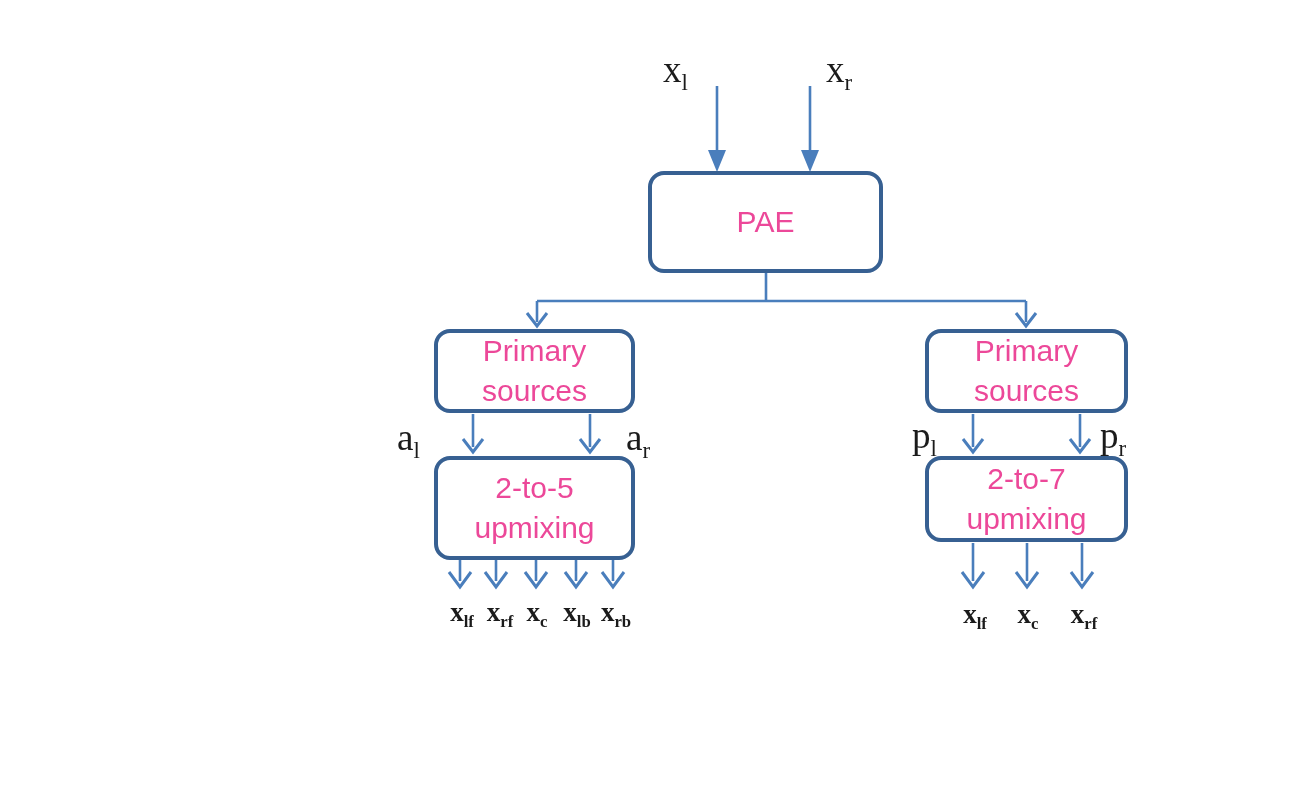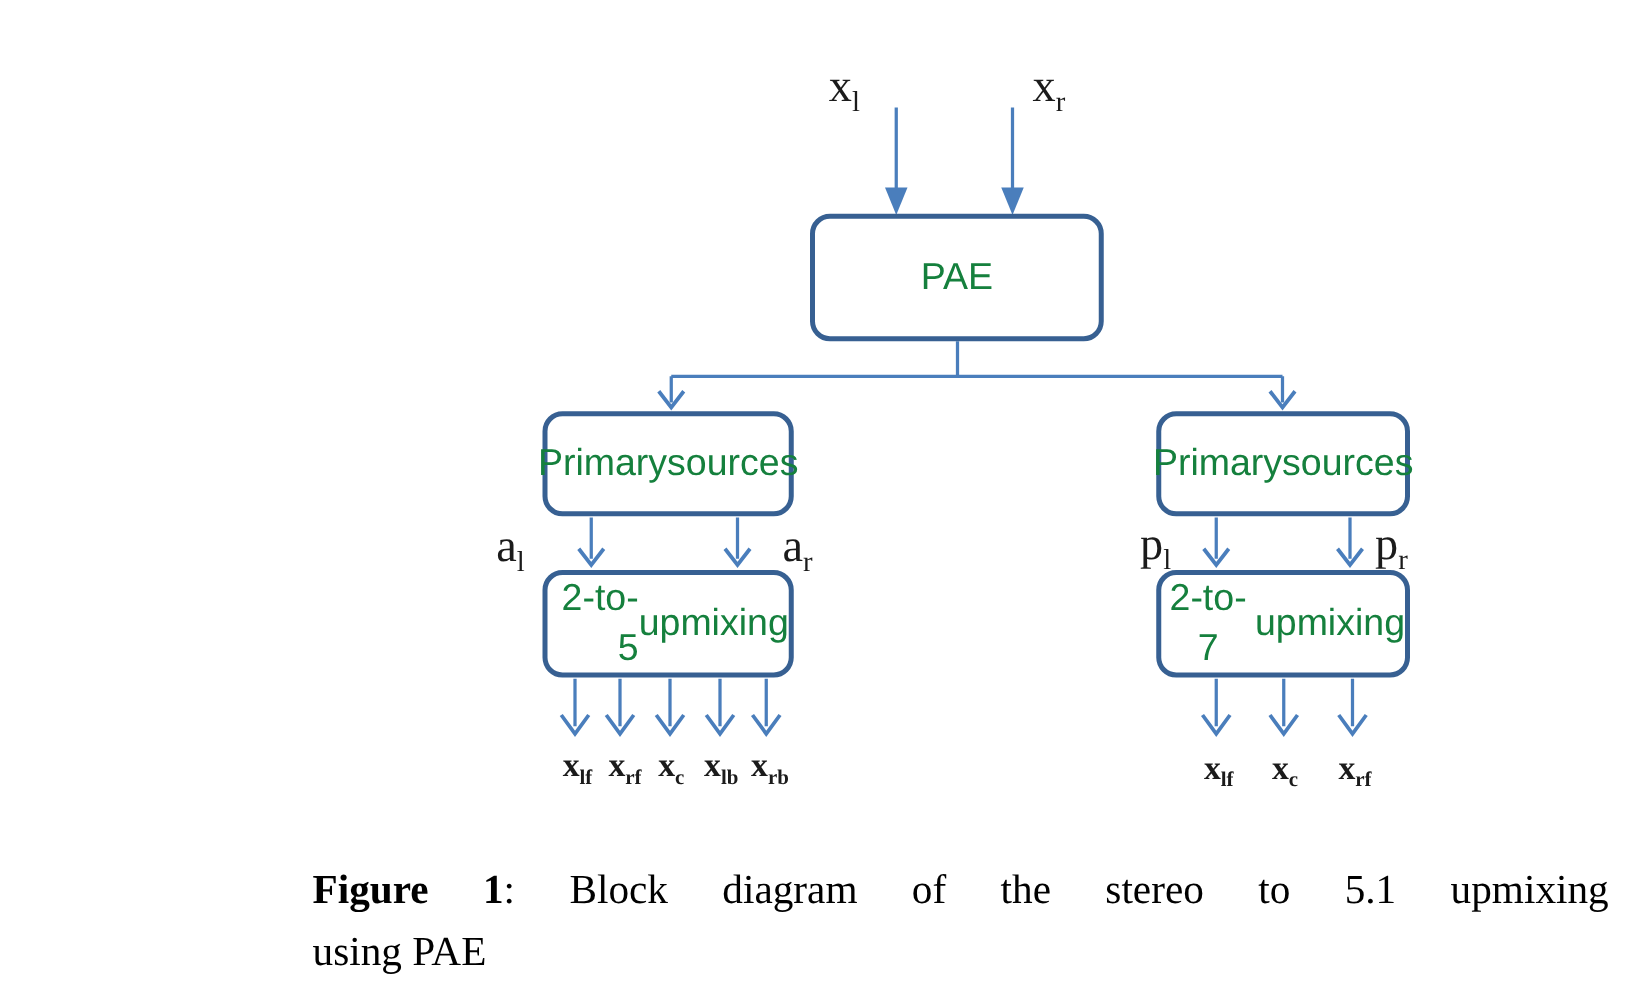--- a/index.html
+++ b/index.html
@@ -13,22 +13,22 @@
     font-family:"Liberation Sans",sans-serif;color:var(--ink);
   }
   .stage{position:absolute;left:0;top:0;width:1305px;height:788px;}
   svg.wires{position:absolute;left:0;top:0;width:1305px;height:660px;}
   .wire{stroke:var(--arrow);stroke-width:2.6;fill:none;}
   .head-open{stroke:var(--arrow);stroke-width:3;fill:none;stroke-linejoin:miter;}
   .head-filled{fill:var(--arrow);stroke:none;}
   .box{
     position:absolute;background:#ffffff;
     border:4px solid var(--box-border);border-radius:16px;
-    display:flex;flex-direction:row;align-items:center;justify-content:center;
-    font-size:30px;line-height:1.32;text-align:center;color:#15803d;
+    display:flex;flex-direction:column;align-items:center;justify-content:center;
+    font-size:30px;line-height:1.32;text-align:center;color:#ec4899;
     box-sizing:border-box;
   }
   .math{
     position:absolute;font-family:"Liberation Serif","DejaVu Serif",serif;
     color:#1b1b1b;white-space:nowrap;
   }
   .math.sig{font-size:37px;}
   .math.out{font-size:27px;font-weight:bold;transform:translateX(-50%);}
   .math sub{font-size:0.62em;line-height:0;vertical-align:-0.35em;letter-spacing:0;}
   .caption{
@@ -128,21 +128,21 @@
   <div class="box" style="left:434px;top:329px;width:201px;height:84px;">
     <div>Primary</div>
     <div>sources</div>
   </div>
 
   <div class="box" style="left:925px;top:329px;width:203px;height:84px;">
     <div>Primary</div>
     <div>sources</div>
   </div>
 
-  <div class="box" style="left:434px;top:456px;width:201px;height:86px;text-align:right;">
+  <div class="box" style="left:434px;top:456px;width:201px;height:104px;text-align:right;">
     <div>2-to-5</div>
     <div>upmixing</div>
   </div>
 
   <div class="box" style="left:925px;top:456px;width:203px;height:86px;">
     <div>2-to-7</div>
     <div>upmixing</div>
   </div>
 
   <span class="math sig" style="left:397px;top:416px;"><span>a</span><sub>l</sub></span>
@@ -153,18 +153,14 @@
   <span class="math out" style="left:462px;top:597px;"><span>x</span><sub>lf</sub></span>
   <span class="math out" style="left:500px;top:597px;"><span>x</span><sub>rf</sub></span>
   <span class="math out" style="left:537px;top:597px;"><span>x</span><sub>c</sub></span>
   <span class="math out" style="left:577px;top:597px;"><span>x</span><sub>lb</sub></span>
   <span class="math out" style="left:616px;top:597px;"><span>x</span><sub>rb</sub></span>
 
   <span class="math out" style="left:975px;top:599px;"><span>x</span><sub>lf</sub></span>
   <span class="math out" style="left:1028px;top:599px;"><span>x</span><sub>c</sub></span>
   <span class="math out" style="left:1084px;top:599px;"><span>x</span><sub>rf</sub></span>
 
-  <div class="caption">
-    <div class="cap-line1"><b>Figure 1</b><span>:</span> <span>Block diagram of the stereo to 5.1 upmixing</span></div>
-    <div class="cap-line2">using PAE</div>
-  </div>
 
 </div>
 
 </body></html>

